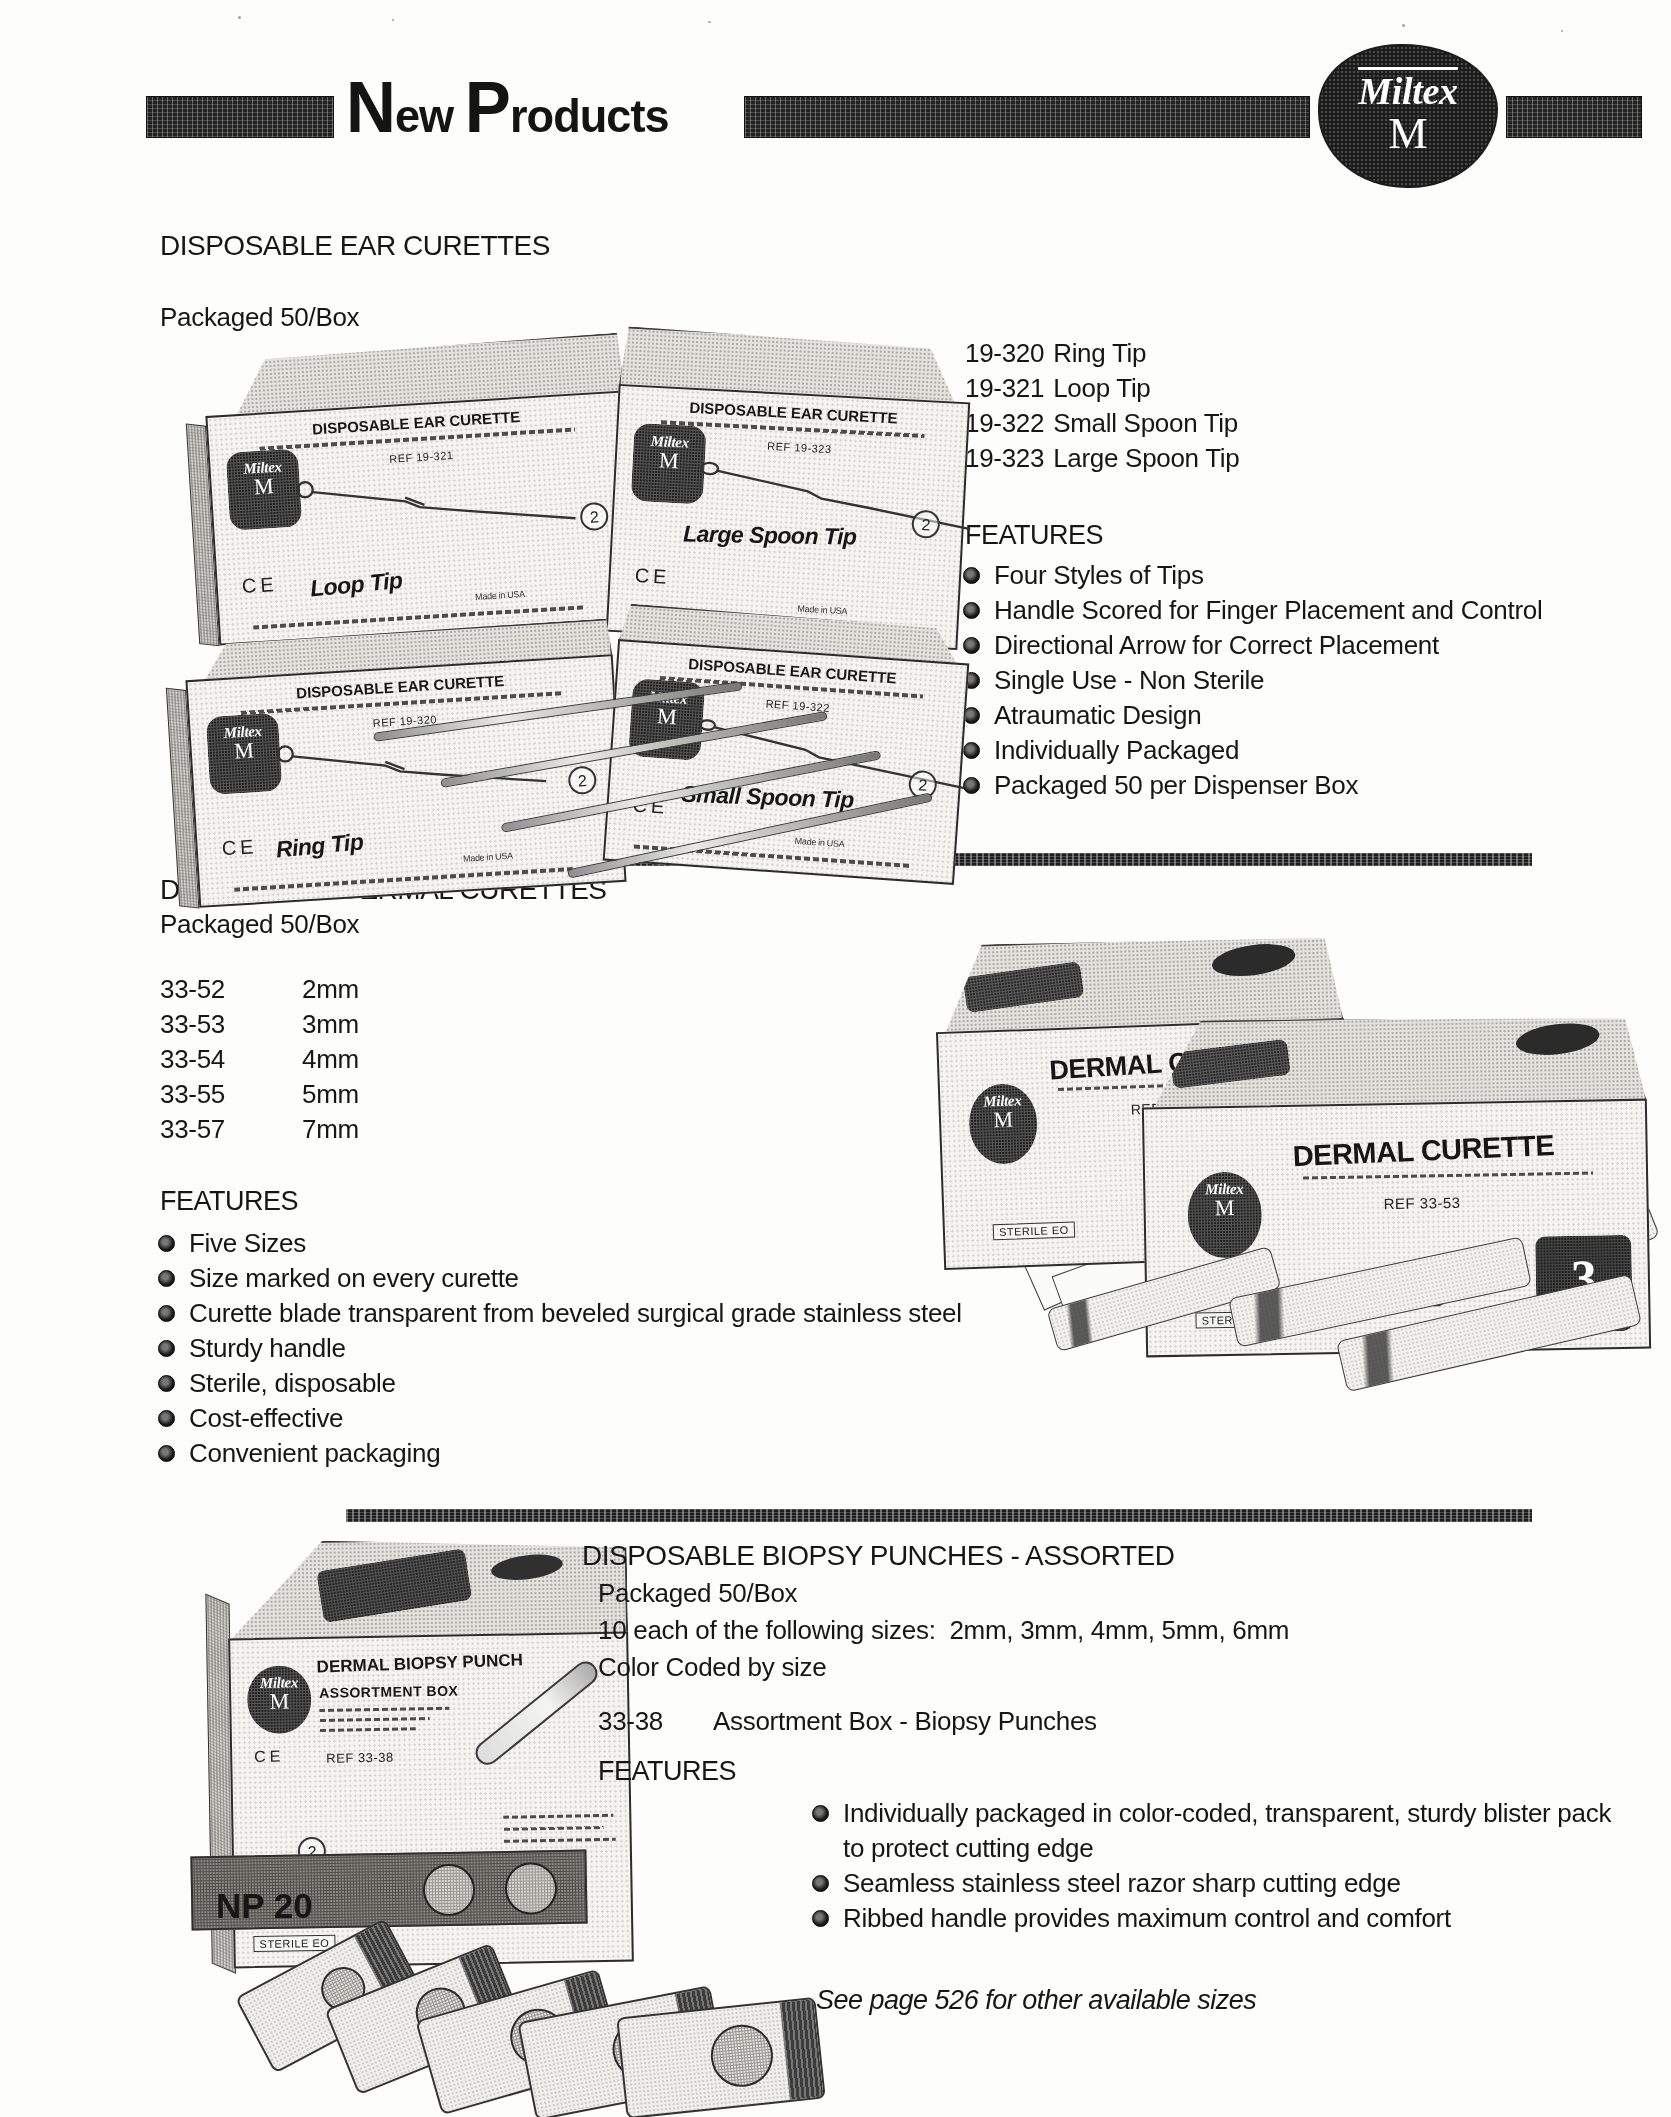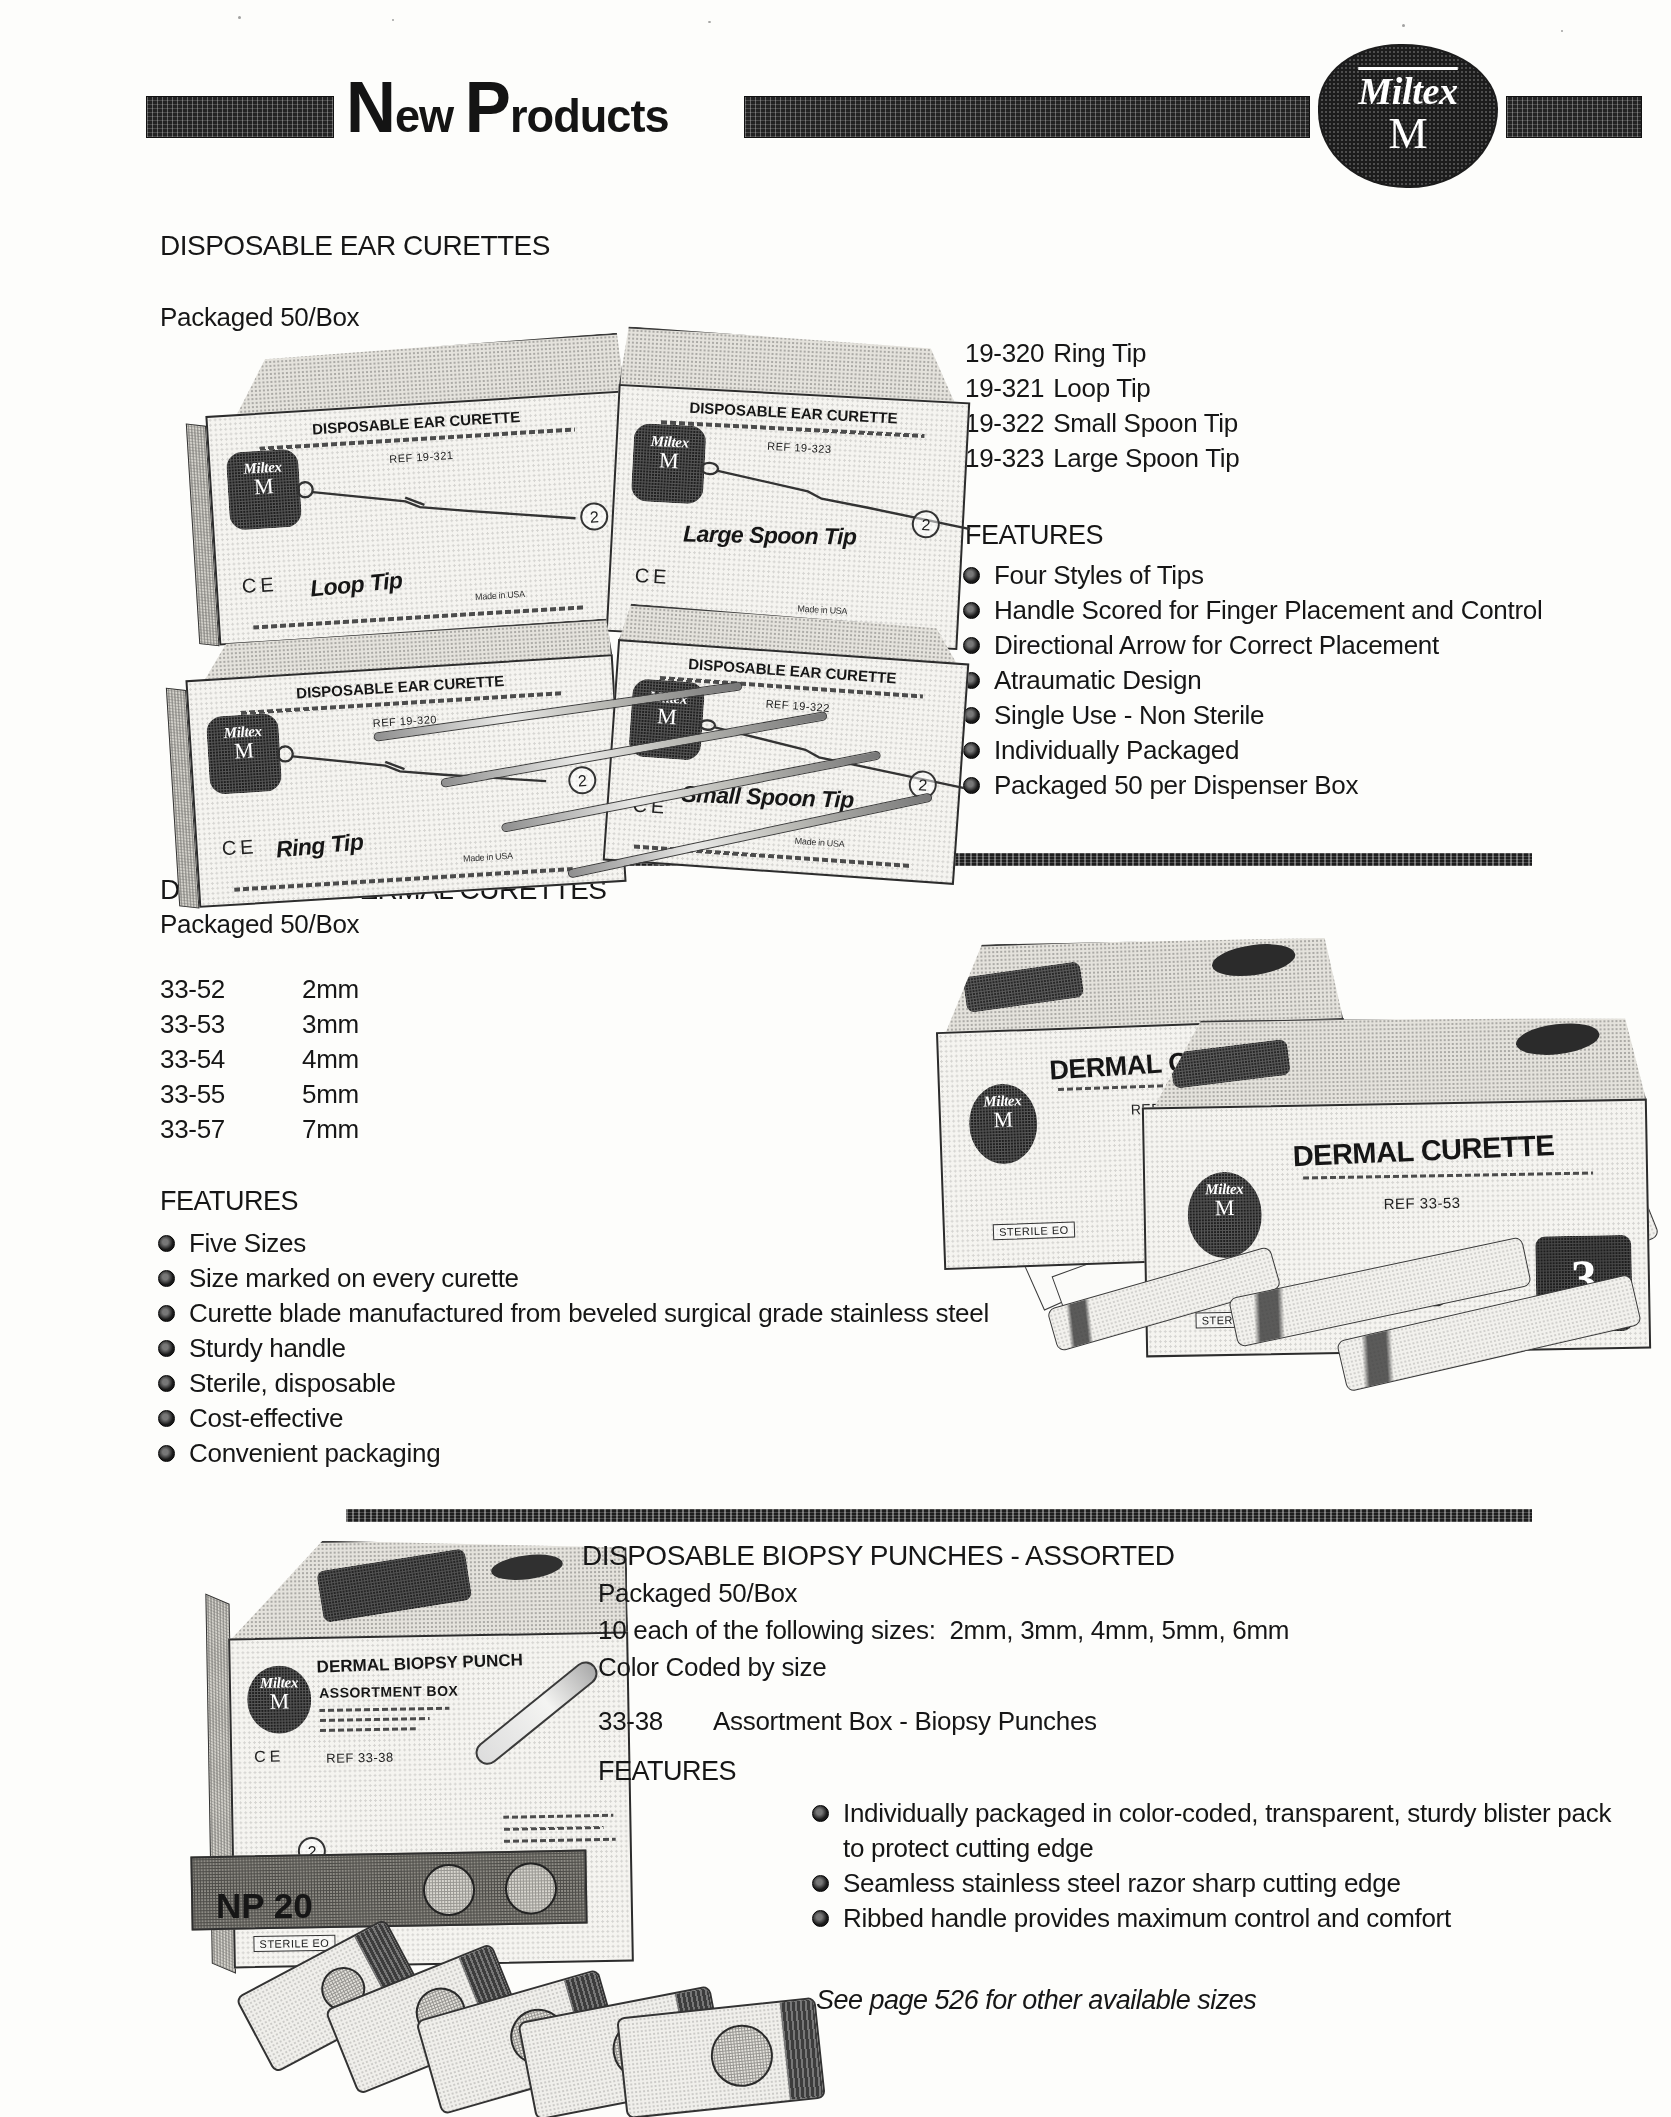--- a/index.html
+++ b/index.html
@@ -398,26 +398,26 @@
         <span class="ftxt">Handle Scored for Finger Placement and Control</span>
       </div>
 
       <div class="fi">
         <span class="dot"></span>
         <span class="ftxt">Directional Arrow for Correct Placement</span>
       </div>
 
       <div class="fi">
         <span class="dot"></span>
+        <span class="ftxt">Single Use - Non Sterile</span>
+      </div>
+
+      <div class="fi">
+        <span class="dot"></span>
         <span class="ftxt">Atraumatic Design</span>
-      </div>
-
-      <div class="fi">
-        <span class="dot"></span>
-        <span class="ftxt">Single Use - Non Sterile</span>
       </div>
 
       <div class="fi">
         <span class="dot"></span>
         <span class="ftxt">Individually Packaged</span>
       </div>
 
       <div class="fi">
         <span class="dot"></span>
         <span class="ftxt">Packaged 50 per Dispenser Box</span>
@@ -465,21 +465,21 @@
         <span class="ftxt">Five Sizes</span>
       </div>
 
       <div class="fi">
         <span class="dot"></span>
         <span class="ftxt">Size marked on every curette</span>
       </div>
 
       <div class="fi">
         <span class="dot"></span>
-        <span class="ftxt">Curette blade manufactured from beveled surgical grade stainless steel</span>
+        <span class="ftxt">Curette blade transparent from beveled surgical grade stainless steel</span>
       </div>
 
       <div class="fi">
         <span class="dot"></span>
         <span class="ftxt">Sturdy handle</span>
       </div>
 
       <div class="fi">
         <span class="dot"></span>
         <span class="ftxt">Sterile, disposable</span>

